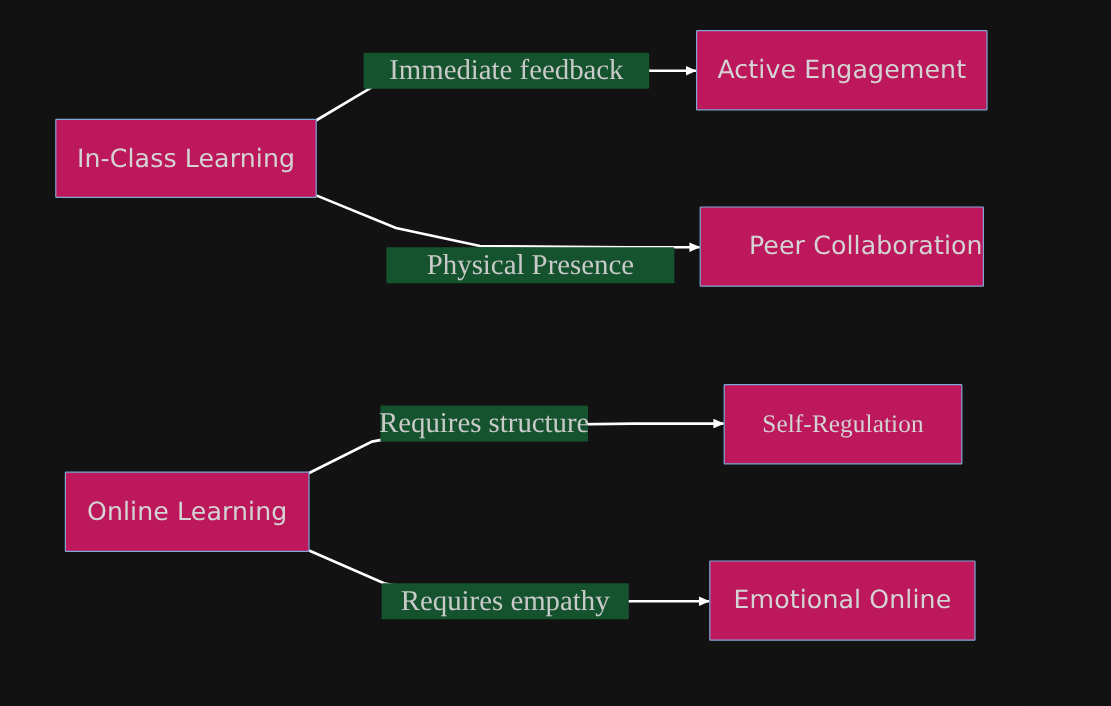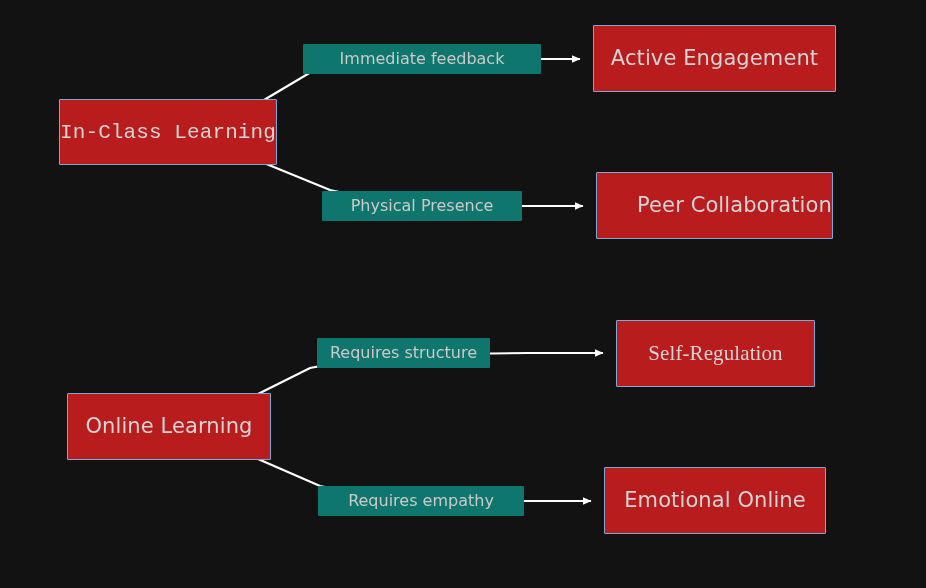--- a/index.html
+++ b/index.html
@@ -21,48 +21,48 @@
     left: 0;
     top: 0;
     width: 926px;
     height: 588px;
     pointer-events: none;
   }
   .node {
     position: absolute;
     box-sizing: border-box;
     border: 1px solid #7fa8d4;
-    background: #b91c1c;
+    background: #be185d;
     display: flex;
     align-items: center;
     justify-content: center;
     border-radius: 1px;
-    margin-left: 13px;
   }
   .node-label {
     color: #d4d4d4;
     font-size: 21px;
     font-weight: 400;
     letter-spacing: 0.1px;
     white-space: nowrap;
     line-height: 1;
   }
   .edge-label {
     position: absolute;
     box-sizing: border-box;
-    background: #0f766e;
+    background: #14532d;
     color: #cacaca;
-    font-size: 16px;
+    font-size: 24px;
     line-height: 1;
     white-space: nowrap;
     display: flex;
     align-items: center;
     justify-content: center;
     padding: 0 4px;
     border-radius: 1px;
+    font-family: Liberation Serif, serif;
   }
 </style>
 </head>
 <body>
 
 <div id="canvas">
 
   <svg id="edge-layer" width="926" height="588" viewBox="0 0 926 588" xmlns="http://www.w3.org/2000/svg">
     <defs>
       <marker id="arrowhead" markerWidth="9" markerHeight="8" refX="8.5" refY="4" orient="auto" markerUnits="userSpaceOnUse">
@@ -76,37 +76,37 @@
       <path class="edge-path" fill="none" stroke="#ffffff" stroke-width="2.2" stroke-linecap="round" d="M 258 459 L 320 486 L 390 500 L 524 501"></path>
     </g>
     <g>
       <line class="edge-arrow" stroke="#ffffff" stroke-width="2.2" marker-end="url(#arrowhead)" x1="541" y1="59" x2="580" y2="59"></line>
       <line class="edge-arrow" stroke="#ffffff" stroke-width="2.2" marker-end="url(#arrowhead)" x1="522" y1="206" x2="583" y2="206"></line>
       <line class="edge-arrow" stroke="#ffffff" stroke-width="2.2" marker-end="url(#arrowhead)" x1="528" y1="353" x2="603" y2="353"></line>
       <line class="edge-arrow" stroke="#ffffff" stroke-width="2.2" marker-end="url(#arrowhead)" x1="524" y1="501" x2="591" y2="501"></line>
     </g>
   </svg>
 
-  <div class="node" style="left: 46px; top: 99px; width: 218px; height: 66px; font-family: Liberation Mono, monospace;">
+  <div class="node" style="left: 46px; top: 99px; width: 218px; height: 66px;">
     <span class="node-label">In-Class Learning</span>
   </div>
   <div class="node" style="left: 580px; top: 25px; width: 243px; height: 67px;">
     <span class="node-label">Active Engagement</span>
   </div>
   <div class="node" style="left: 583px; top: 172px; width: 237px; height: 67px; padding-left: 40px;">
     <span class="node-label">Peer Collaboration</span>
   </div>
   <div class="node" style="left: 54px; top: 393px; width: 204px; height: 67px;">
     <span class="node-label">Online Learning</span>
   </div>
   <div class="node" style="left: 603px; top: 320px; width: 199px; height: 67px; font-family: Liberation Serif, serif;">
     <span class="node-label">Self-Regulation</span>
   </div>
   <div class="node" style="left: 591px; top: 467px; width: 222px; height: 67px;">
     <span class="node-label">Emotional Online</span>
   </div>
 
   <div class="edge-label" style="left: 303px; top: 44px; width: 238px; height: 30px;">Immediate feedback</div>
-  <div class="edge-label" style="left: 322px; top: 191px; width: 200px; height: 30px;">Physical Presence</div>
+  <div class="edge-label" style="left: 322px; top: 206px; width: 240px; height: 30px;">Physical Presence</div>
   <div class="edge-label" style="left: 317px; top: 338px; width: 173px; height: 30px;">Requires structure</div>
   <div class="edge-label" style="left: 318px; top: 486px; width: 206px; height: 30px;">Requires empathy</div>
 
 </div>
 
 </body></html>

